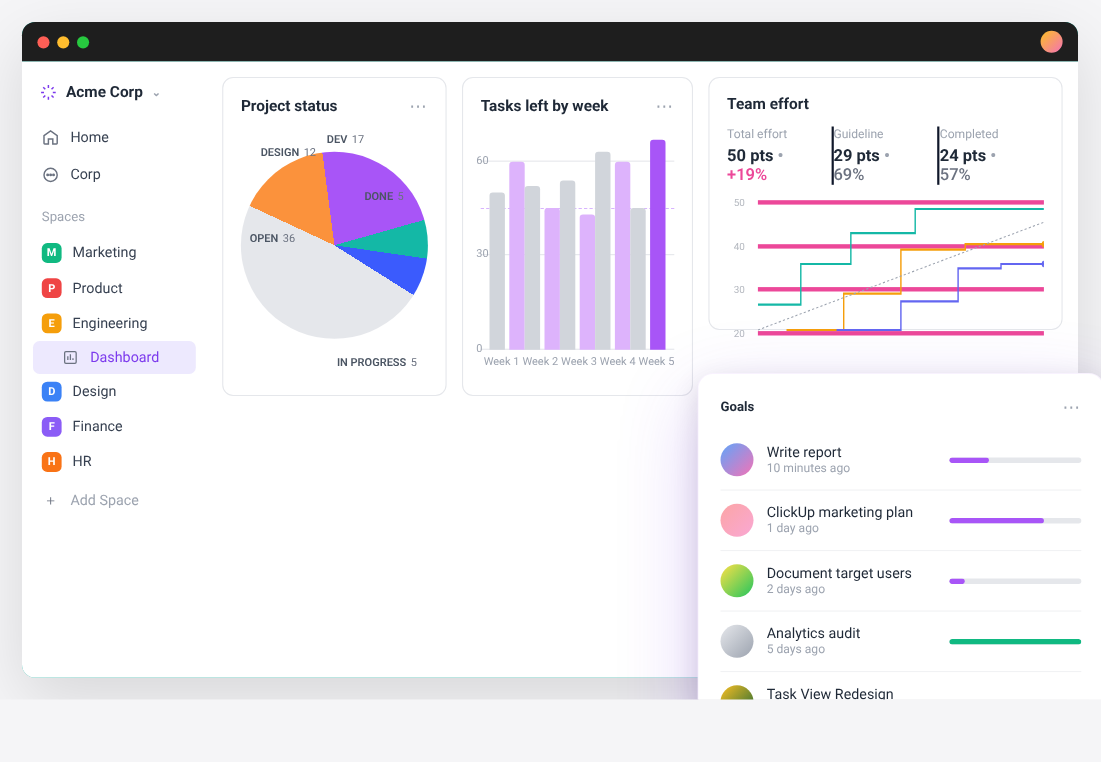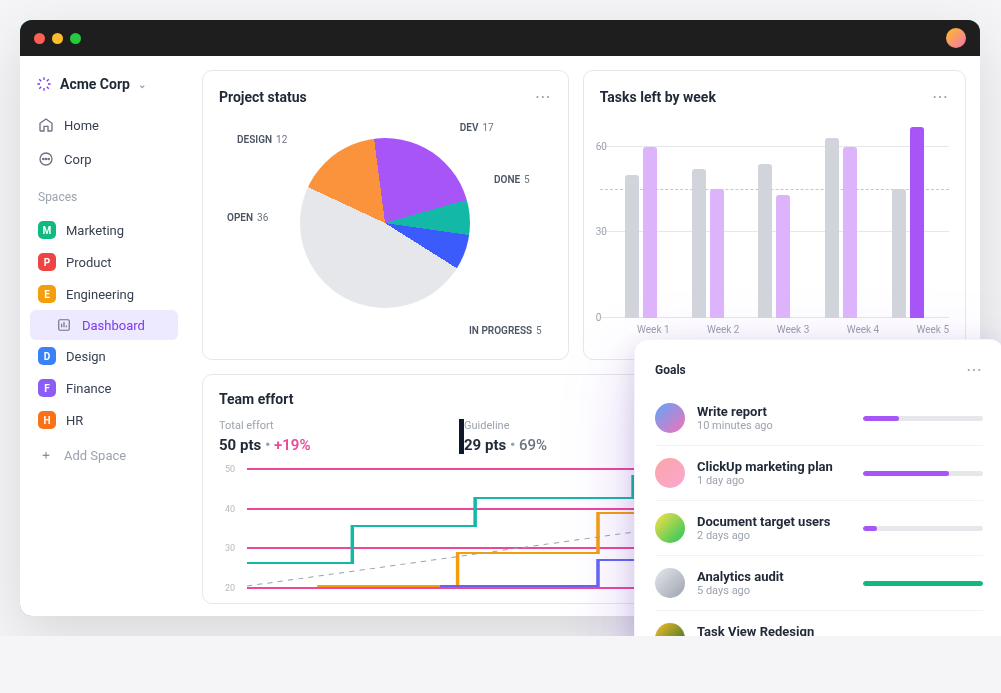--- a/index.html
+++ b/index.html
@@ -14,58 +14,58 @@
 .sidebar{width:168px;padding:14px 10px;display:flex;flex-direction:column;gap:4px;font-size:13px}
 .org{display:flex;align-items:center;gap:8px;font-weight:700;font-size:14px;padding:6px 6px 14px;color:#1f2937}
 .org svg{width:16px;height:16px}
 .nav-item{display:flex;align-items:center;gap:10px;padding:7px 8px;border-radius:6px;color:#374151;cursor:pointer}
 .nav-item.sel{background:#ede9fe;color:#7c3aed}
 .nav-item .ic{width:16px;height:16px;display:flex;align-items:center;justify-content:center;color:#6b7280}
 .badge{background:#ec4899;color:#fff;font-size:10px;font-weight:700;border-radius:10px;padding:2px 7px;margin-left:auto}
 .sec-label{font-size:12px;color:#9ca3af;padding:12px 8px 6px}
 .sp-ic{width:18px;height:18px;border-radius:5px;display:flex;align-items:center;justify-content:center;color:#fff;font-size:10px;font-weight:700}
 .nav-item.sub{padding-left:26px}
-.main{flex:1;padding:14px;display:flex;flex-direction:column;gap:14px;overflow:hidden}
+.main{flex:1;padding:14px;display:flex;flex-direction:row;gap:14px;overflow:hidden}
 .row{display:flex;gap:14px}
 .card{border:1px solid #e5e7eb;border-radius:10px;padding:16px;background:#fff}
 .card-h{display:flex;justify-content:space-between;align-items:center;margin-bottom:12px}
 .card-t{font-weight:700;font-size:14px;color:#1f2937}
 .more{color:#9ca3af;cursor:pointer;letter-spacing:1px}
 .pie-card{width:48%;height:290px}
 .pie-wrap{display:flex;justify-content:center;position:relative;height:220px}
 .pie{width:170px;height:170px;border-radius:50%;margin-top:20px}
 .pie-lbl{position:absolute;font-size:10px;color:#6b7280}
 .pie-lbl b{color:#4b5563;font-weight:600;margin-right:4px}
 .bar-card{flex:1;height:290px}
 .bars{display:flex;align-items:flex-end;height:200px;gap:0;padding:0 8px;position:relative}
 .bars .grid{position:absolute;left:0;right:0;font-size:10px;color:#9ca3af;border-top:1px solid #e5e7eb;width:100%}
 .bars .dotted{border-top:1px dashed #d8b4fe}
 .week-grp{flex:1;display:flex;gap:4px;align-items:flex-end;justify-content:center;height:100%;z-index:1}
 .bar{width:14px;border-radius:3px 3px 0 0}
 .week-lbls{display:flex;font-size:10px;color:#9ca3af;margin-top:6px}
 .week-lbls span{flex:1;text-align:right}
 .team-card{width:100%;height:230px}
 .stats{display:flex;gap:0}
-.stat{flex:1;border-right:5px solid #0f172a;padding:0 16px 0 0}
+.stat{flex:1;border-right:2px solid #0f172a;padding:0 16px 0 0}
 .stat:first-child{padding-left:0}
 .stat:last-child{border:none}
 .stat-l{font-size:11px;color:#9ca3af;margin-bottom:4px}
 .stat-v{font-size:15px;font-weight:700;color:#1f2937}
 .stat-v .pos{color:#ec4899;font-weight:600}
 .stat-v .pct{color:#6b7280;font-weight:500}
 .line-area{margin-top:14px;height:120px;position:relative}
-.line-area .gl{position:absolute;left:28px;right:0;border-top:2px solid #ec4899;font-size:9px;color:#b5b9c0}
+.line-area .gl{position:absolute;left:28px;right:0;border-top:4px solid #ec4899;font-size:9px;color:#b5b9c0}
 .line-area .gl span{position:absolute;left:-22px;top:-6px}
 
 .goals{position:absolute;right:-24px;bottom:-70px;width:370px;background:#fff;border-radius:14px;padding:20px;box-shadow:0 25px 70px rgba(124,58,237,0.25),0 8px 24px rgba(0,0,0,0.12);border:1px solid rgba(168,85,247,0.08)}
 .goal{display:flex;align-items:center;gap:12px;padding:12px 0;border-bottom:1px solid #f1f2f4}
 .goal:last-child{border:none}
 .gav{width:30px;height:30px;border-radius:50%;flex-shrink:0}
 .ginfo{flex:1}
-.gname{font-size:13px;font-weight:700;color:#1f2937}
+.gname{font-size:13px;font-weight:400;color:#1f2937}
 .gmeta{font-size:11px;color:#9ca3af}
 .gbar{width:120px;height:5px;background:#e5e7eb;border-radius:4px;overflow:hidden}
 .gbar>div{height:100%;border-radius:4px}
 </style>
 </head>
 <body>
 
 <div class="window">
   <div class="titlebar">
     <div class="dots">

